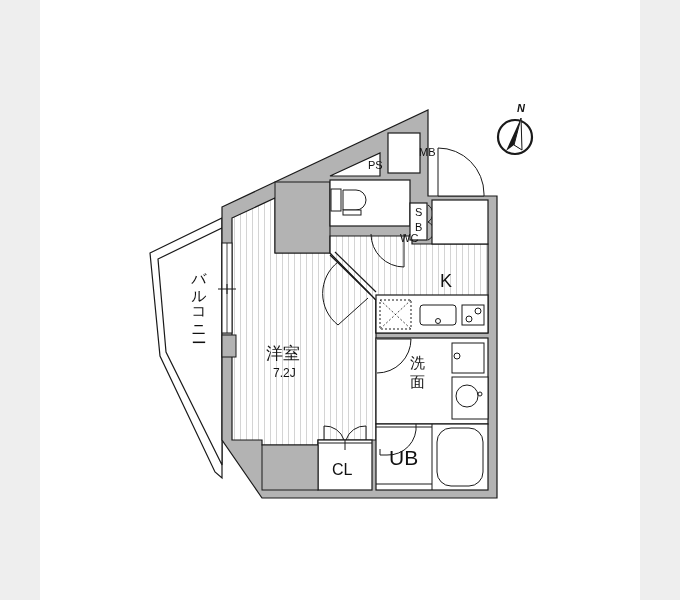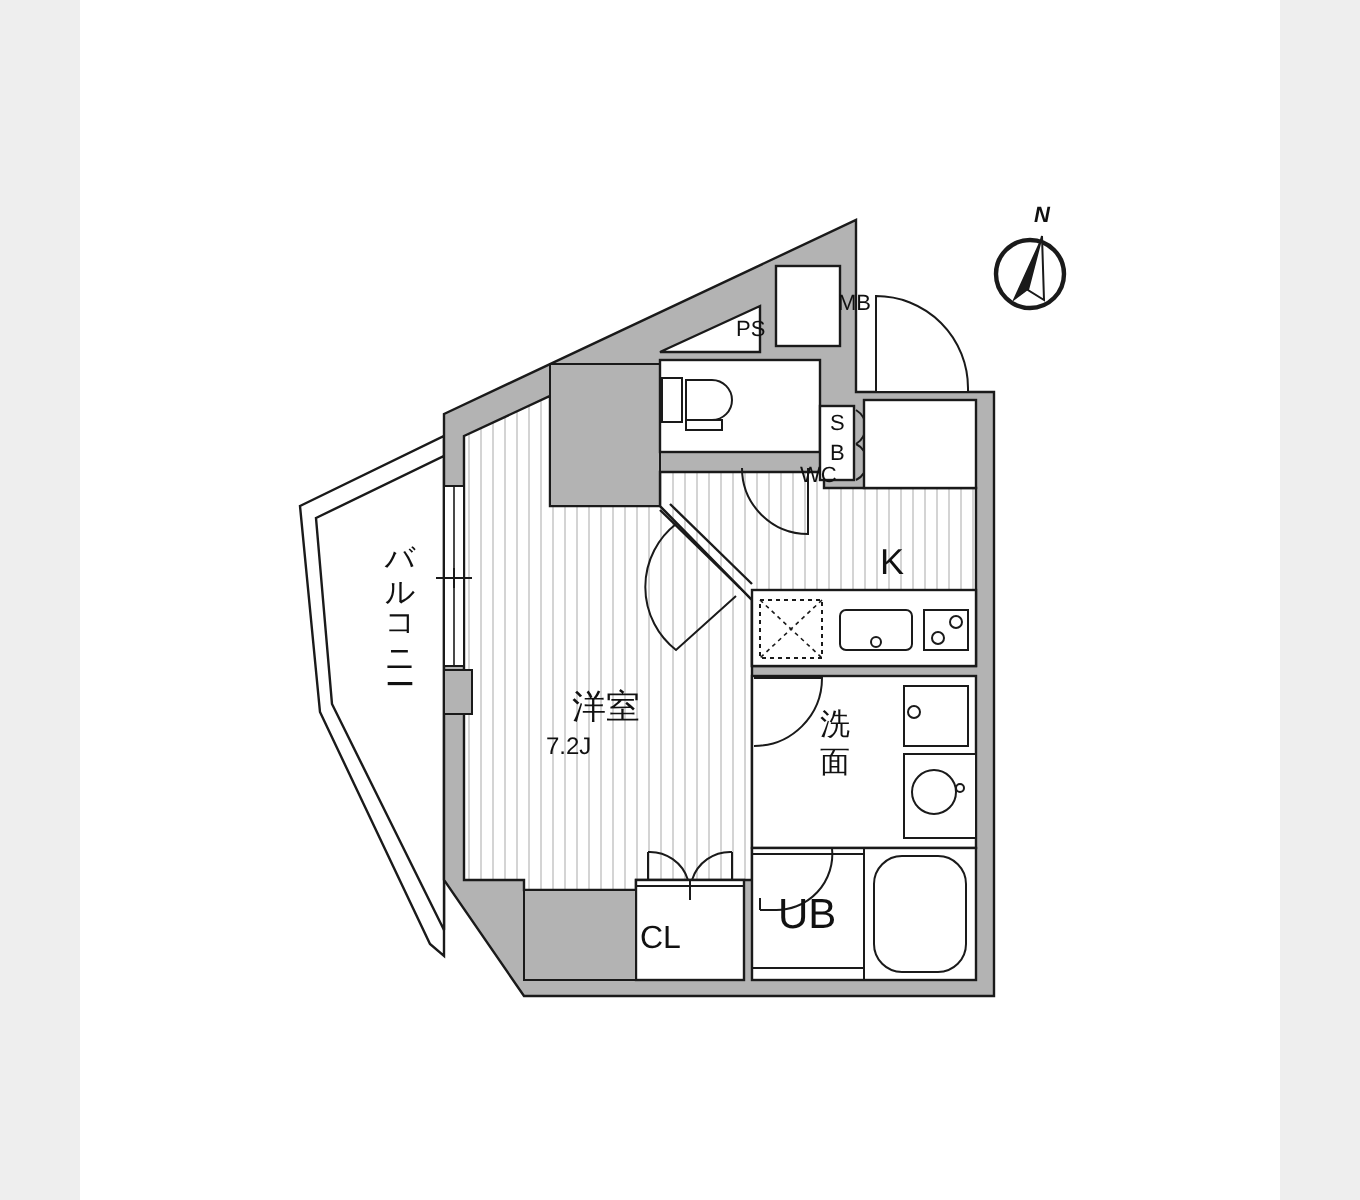--- a/index.html
+++ b/index.html
@@ -145,24 +145,24 @@
   <div class="lbl" style="left:477px; top:103px; font-size:11px; font-style:italic; font-weight:bold;">N</div>
 
   <div class="lbl small" style="left:355px; top:147px;margin-left:24px;">MB</div>
   <div class="lbl small" style="left:328px; top:160px;">PS</div>
   <div class="lbl small" style="left:360px; top:197px;margin-top:36px;">WC</div>
   <div class="lbl small" style="left:375px; top:207px;">S</div>
   <div class="lbl small" style="left:375px; top:222px;">B</div>
 
   <div class="lbl" style="left:400px; top:272px; font-size:18px;">K</div>
 
-  <div class="lbl" style="left:246px; top:345px; font-size:17px;font-family:Liberation Serif, serif;">洋室</div>
+  <div class="lbl" style="left:226px; top:345px; font-size:17px;font-family:Liberation Serif, serif;">洋室</div>
   <div class="lbl" style="left:233px; top:367px; font-size:12px;">7.2J</div>
 
   <div class="lbl" style="left:370px; top:355px; font-size:15px;">洗</div>
   <div class="lbl" style="left:370px; top:374px; font-size:15px;">面</div>
 
   <div class="lbl" style="left:349px; top:447px; font-size:21px;text-align:center;">UB</div>
 
-  <div class="lbl" style="left:280px; top:462px; font-size:16px;">CL</div>
+  <div class="lbl" style="left:292px; top:462px; font-size:16px;">CL</div>
 
   <div class="lbl vert" style="left:152px; top:262px;">バルコニー</div>
 </div>
 
 </body></html>

